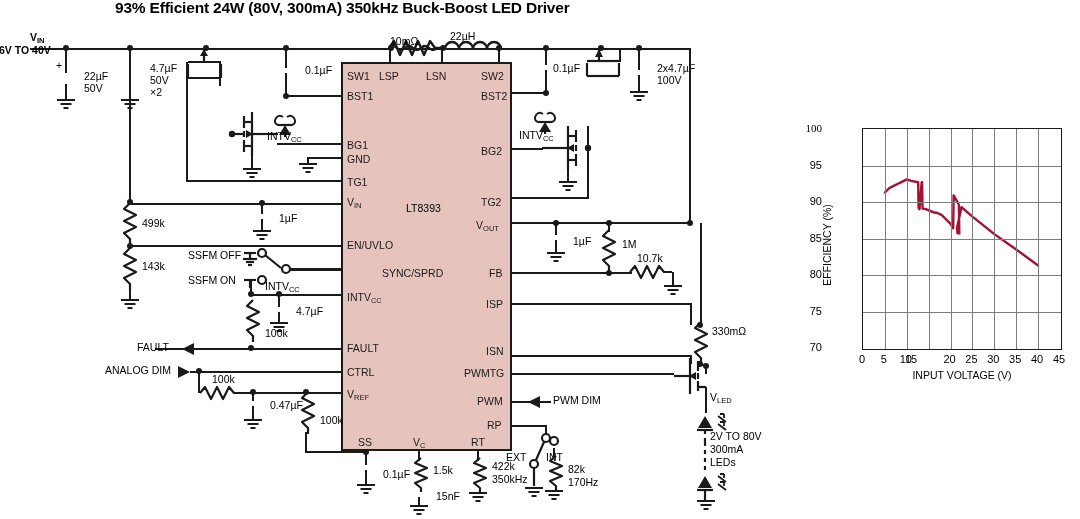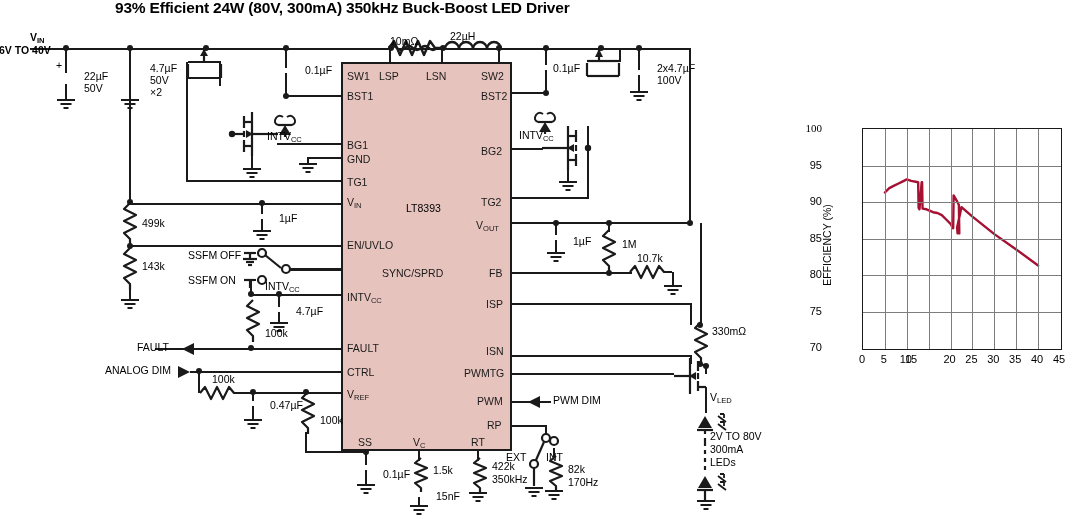--- a/index.html
+++ b/index.html
@@ -631,16 +631,17 @@
         <div class="xtick" style="left: 73.8889px;">5</div>
         <div class="xtick" style="left: 95.7778px;">10</div>
         <div class="xtick" style="left: 101px;">15</div>
         <div class="xtick" style="left: 139.556px;">20</div>
         <div class="xtick" style="left: 161.444px;">25</div>
         <div class="xtick" style="left: 183.333px;">30</div>
         <div class="xtick" style="left: 205.222px;">35</div>
         <div class="xtick" style="left: 227.111px;">40</div>
         <div class="xtick" style="left: 249px;">45</div>
       </div>
+    <div id="xaxis-label">INPUT VOLTAGE (V)</div>
     <div id="yaxis-label">EFFICIENCY (%)</div>
   </div>
 
 </div>
 
 </body></html>

